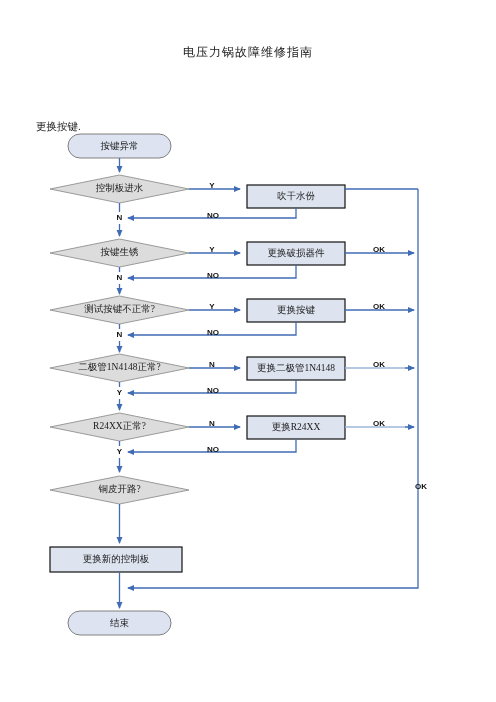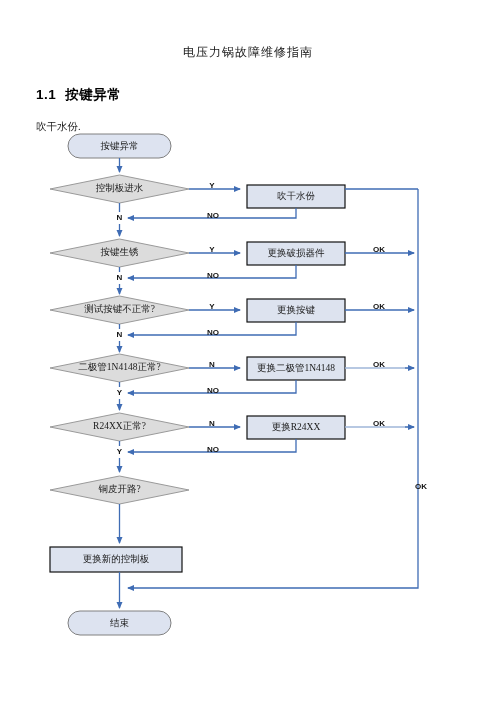--- a/index.html
+++ b/index.html
@@ -98,25 +98,22 @@
     fill: none;
   }
 </style>
 </head>
 <body>
 
 <div class="page">
 
   <div class="doc-title">电压力锅故障维修指南</div>
 
-  <div class="heading">
-    <span class="num">1.1</span><span>按键异常</span>
-  </div>
-
-  <div class="body-text">吹干水份.</div>
+
+  <div class="body-text">更换按键.</div>
 
   <svg id="flow" viewBox="0 0 496 702">
     <defs>
       <marker id="arrow" markerWidth="7" markerHeight="7" refX="6" refY="3" orient="auto" markerUnits="userSpaceOnUse">
         <path d="M0,0 L7,3 L0,6 z" fill="#3f6cb4"></path>
       </marker>
     </defs>
 
     <g>
       <rect class="term" x="68" y="134" width="103" height="24" rx="12" ry="12"></rect>

